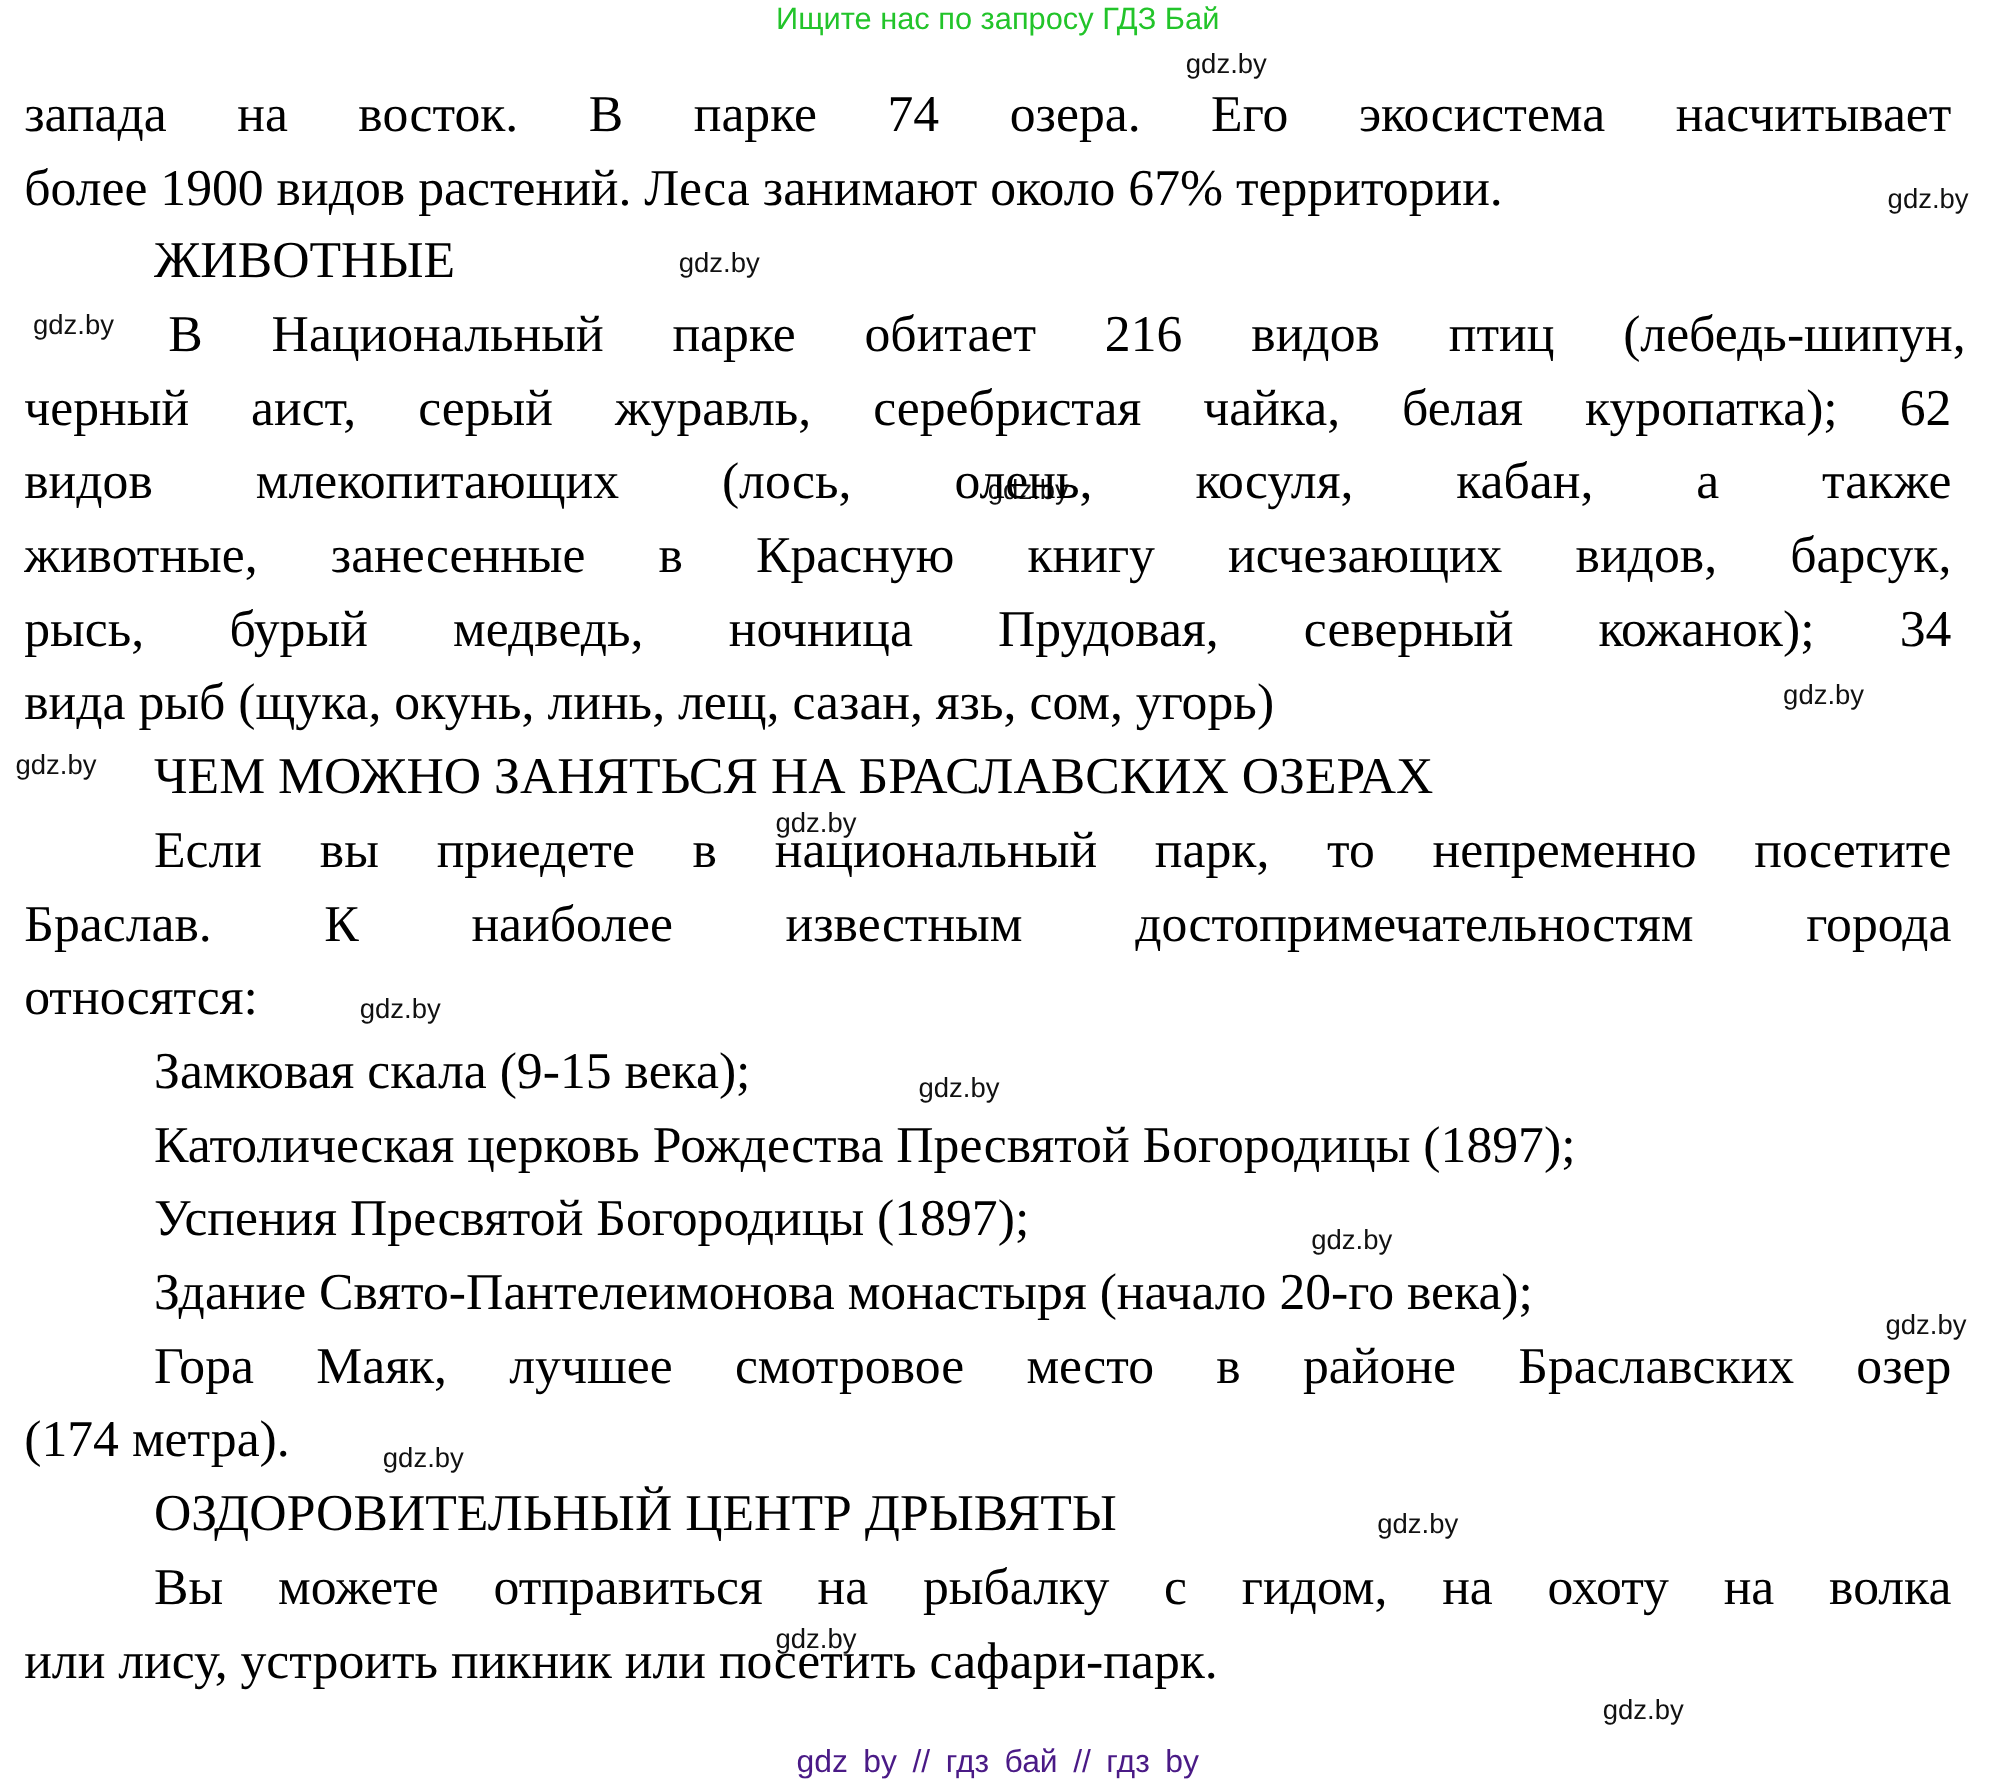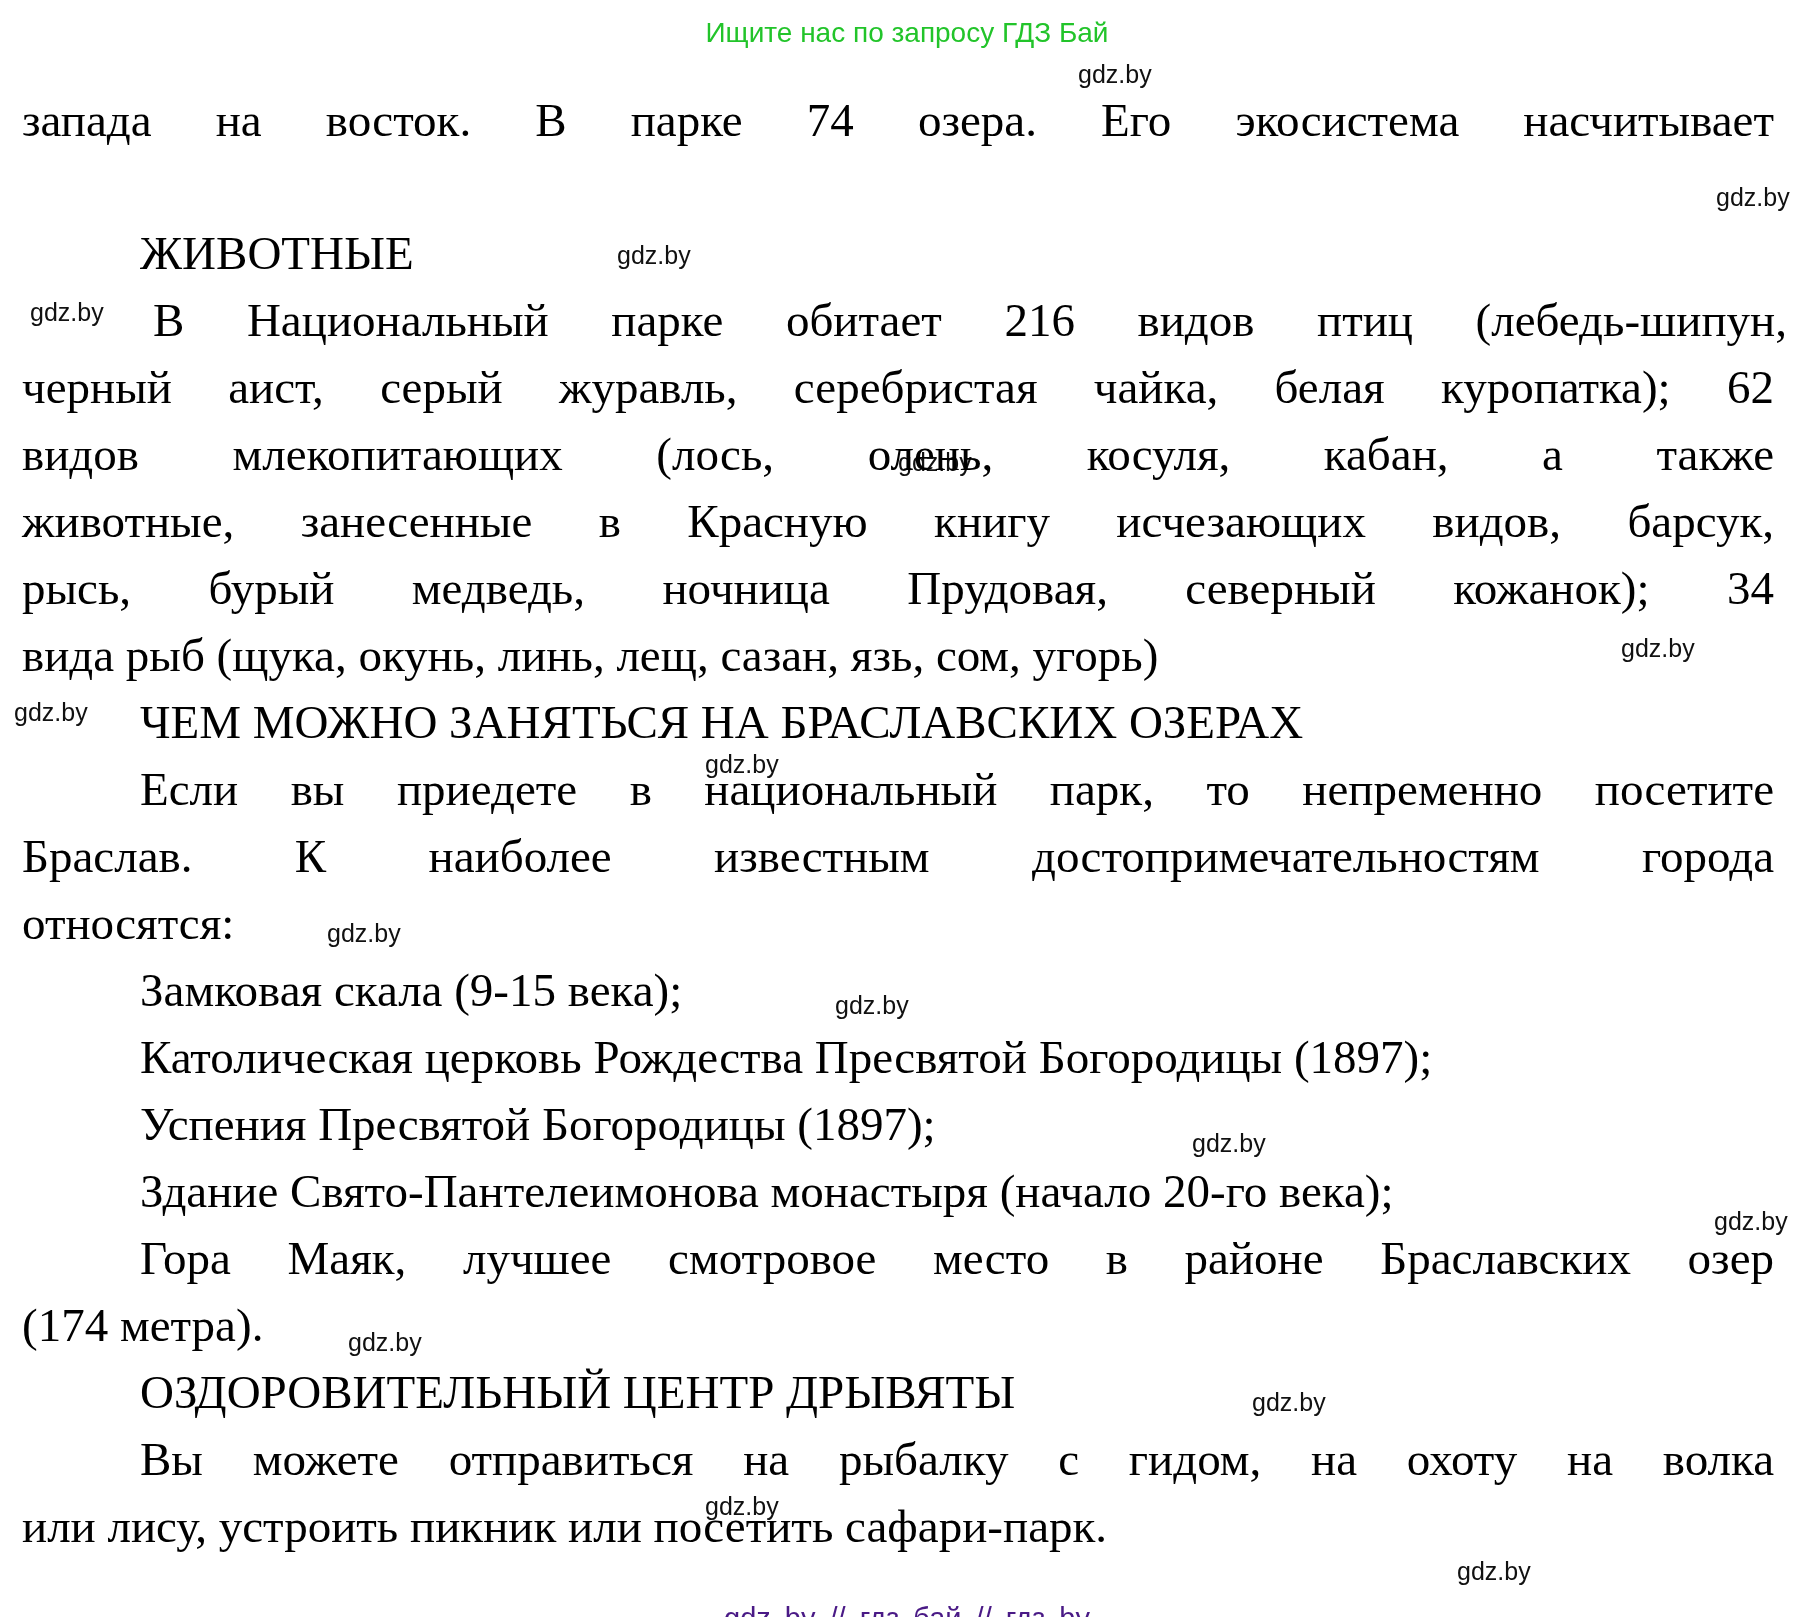--- a/index.html
+++ b/index.html
@@ -1,17 +1,17 @@
 <!DOCTYPE html>
 <html><head>
 <meta charset="utf-8">
 <style>
   html, body { margin: 0; padding: 0; background: #ffffff; }
   body { width: 1814px; height: 1617px; position: relative; overflow: hidden; }
-  .page { position: absolute; left: 0; top: 16px; width: 1814px; height: 1596px; background: #fff; }
+  .page { position: absolute; left: 0; top: 0; width: 1814px; height: 1596px; background: #fff; }
   .banner {
     position: absolute; left: 0; width: 1814px; top: 0; text-align: center;
     font-family: "Liberation Sans", sans-serif; font-size: 28px; color: #22c42a;
     line-height: 34px;
   }
   .line {
     position: absolute; font-family: "Liberation Serif", serif; font-size: 47px;
     color: #000; line-height: 56px; white-space: nowrap;
   }
   .just { text-align: justify; text-align-last: justify; white-space: normal; }
@@ -43,20 +43,21 @@
   <span class="wm" style="left:327px; top:902px;">gdz.by</span>
   <span class="wm" style="left:835px; top:974px;">gdz.by</span>
   <span class="wm" style="left:1192px; top:1112px;">gdz.by</span>
   <span class="wm" style="left:1714px; top:1190px;">gdz.by</span>
   <span class="wm" style="left:348px; top:1311px;">gdz.by</span>
   <span class="wm" style="left:1252px; top:1371px;">gdz.by</span>
   <span class="wm" style="left:705px; top:1475px;">gdz.by</span>
   <span class="wm" style="left:1457px; top:1540px;">gdz.by</span>
 
   <div class="line just" style="left:22px; top:76px; width:1752px;">запада на восток. В парке 74 озера. Его экосистема насчитывает</div>
+  <div class="line" style="left:22px; top:143px;">более 1900 видов растений. Леса занимают около 67% территории.</div>
   <div class="line" style="left:140px; top:209px;">ЖИВОТНЫЕ</div>
   <div class="line just" style="left:140px; top:276px; width:1634px;margin-left:13px;">В Национальный парке обитает 216 видов птиц (лебедь-шипун,</div>
   <div class="line just" style="left:22px; top:343px; width:1752px;">черный аист, серый журавль, серебристая чайка, белая куропатка); 62</div>
   <div class="line just" style="left:22px; top:410px; width:1752px;">видов млекопитающих (лось, олень, косуля, кабан, а также</div>
   <div class="line just" style="left:22px; top:477px; width:1752px;">животные, занесенные в Красную книгу исчезающих видов, барсук,</div>
   <div class="line just" style="left:22px; top:544px; width:1752px;">рысь, бурый медведь, ночница Прудовая, северный кожанок); 34</div>
   <div class="line" style="left:22px; top:611px;">вида рыб (щука, окунь, линь, лещ, сазан, язь, сом, угорь)</div>
   <div class="line just" style="left:140px; top:745px; width:1634px;">Если вы приедете в национальный парк, то непременно посетите</div>
   <div class="line" style="left:140px; top:678px;">ЧЕМ МОЖНО ЗАНЯТЬСЯ НА БРАСЛАВСКИХ ОЗЕРАХ</div>
   <div class="line" style="left:22px; top:879px;">относятся:</div>

